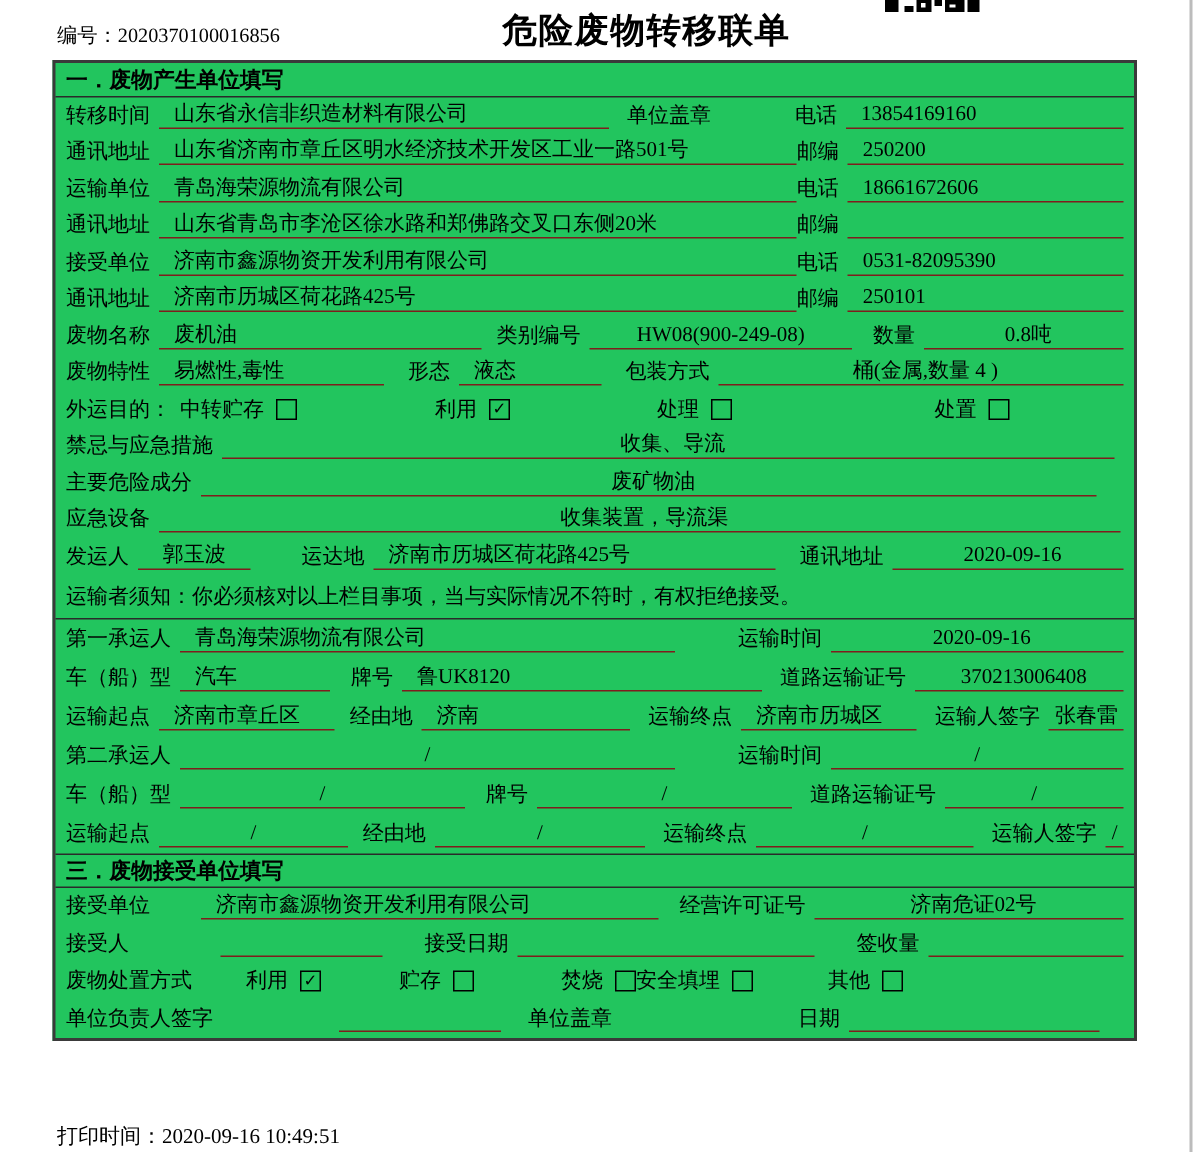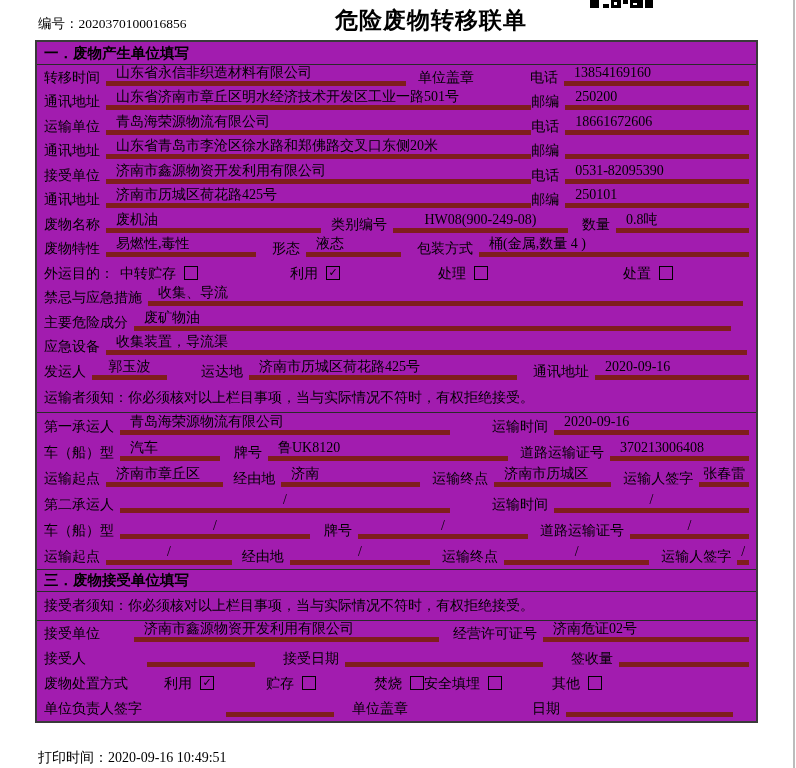--- a/index.html
+++ b/index.html
@@ -17,36 +17,36 @@
   .qr .b2{left:13px;top:4px;width:6px;height:4px;}
   .qr .b3{left:21px;top:0;width:10px;height:8px;}
   .qr .b4{left:33px;top:0;width:5px;height:4px;}
   .qr .b5{left:40px;top:0;width:13px;height:8px;}
   .qr .b6{left:55px;top:0;width:8px;height:8px;}
   .qr .n1{left:24px;top:2px;width:3px;height:3px;background:#fff;}
   .qr .n2{left:43px;top:3px;width:4px;height:2px;background:#fff;}
   .page-edge { position:absolute; right:1px; top:0; width:2px; height:768px; background:#bcbcbc; }
 
   
-  .form { position:absolute; left:35px; top:40px; width:723px; border:2px solid #3a3a3a; background:#a21caf; }
+  .form { position:absolute; left:35px; top:40px; width:723px; border:2px solid #3a3a3a; background:#22c55e; }
   .sec-title { height:23px; display:flex; align-items:center; padding-left:7px;
                font-family:"Liberation Sans","DejaVu Sans",sans-serif; font-weight:bold; font-size:14.5px;
                border-bottom:1px solid #2a2a2a; }
   .sec2 .sec-title, .sec3 .sec-title { border-top:1.5px solid #2a2a2a; }
   .notice { height:29px; display:flex; align-items:center; padding-left:7px;
             border-bottom:1px solid #2a2a2a; }
   .row { display:flex; align-items:flex-end; padding:0 7px 4px 7px; }
   .sec1 .row { height:24.5px; }
   .sec2 .row { height:26px; }
   .sec3 .row { height:25px; }
   .l { white-space:nowrap; padding-right:6px; line-height:17px; }
-  .v { border-bottom:5px solid #7f1d1d; white-space:nowrap; line-height:17px;
+  .v { border-bottom:1px solid #7f1d1d; white-space:nowrap; line-height:17px;
        padding:0 4px 0 10px; overflow:hidden; }
   .v.c { text-align:center; padding:0 4px; }
-  .v.fx { flex:1 1 auto; }
+  .v.fx { flex:1 1 auto;text-align:center; }
   .sp { flex:1 1 auto; }
   .ml-a { margin-left:auto; }
   .ckgrp { display:inline-flex; align-items:center; line-height:17px; }
   .ckbox { width:14px; height:14px; border:1.6px solid #000; margin-left:8px;
            display:inline-flex; align-items:center; justify-content:center;
            font-size:11px; font-weight:bold; line-height:12px;
            font-family:"DejaVu Sans",sans-serif; }
   
   .print-line { position:absolute; left:38px; top:749px; font-size:14px; white-space:nowrap; }
 </style>
@@ -249,21 +249,20 @@
         <span class="v c" style="width:145px">/</span>
         <span class="l" style="padding-left:12px">运输终点</span>
         <span class="v c" style="width:150px">/</span>
         <span class="l" style="padding-left:12px">运输人签字</span>
         <span class="v fx c">/</span>
       </div>
     </div>
 
     <div class="sec3">
       <div class="sec-title">三．废物接受单位填写</div>
-      <div class="notice">接受者须知：你必须核对以上栏目事项，当与实际情况不符时，有权拒绝接受。</div>
 
       <div class="row">
         <span class="l">接受单位</span>
         <span class="v" style="width:305px;margin-left:28px">济南市鑫源物资开发利用有限公司</span>
         <span class="l" style="padding-left:14px">经营许可证号</span>
         <span class="v fx">济南危证02号</span>
       </div>
 
       <div class="row">
         <span class="l">接受人</span>

